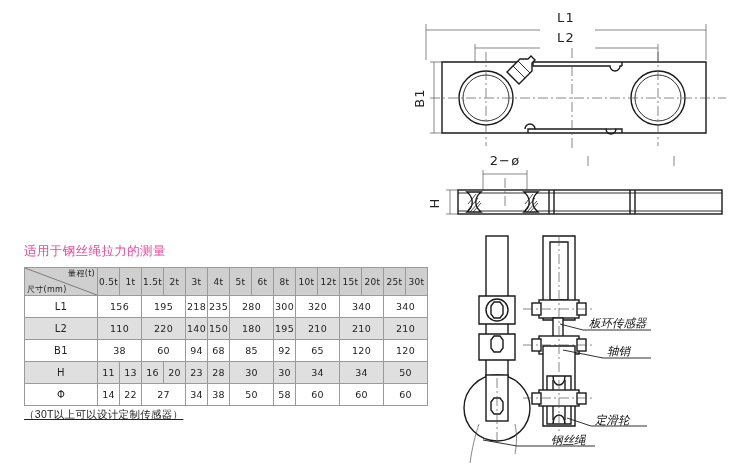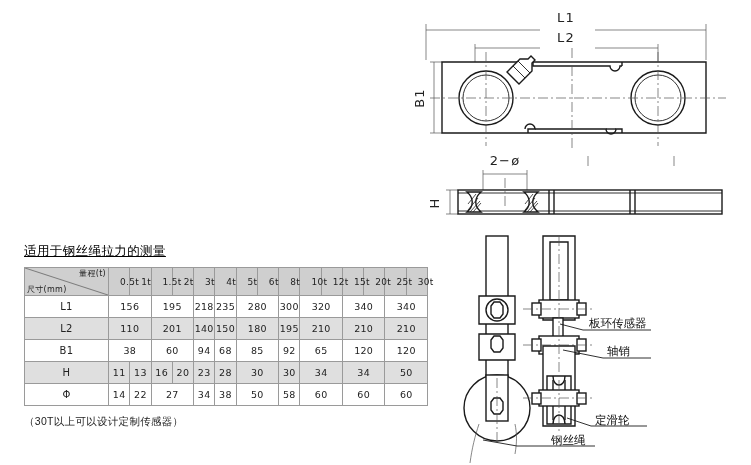--- a/index.html
+++ b/index.html
@@ -18,25 +18,24 @@
 
   
   #spec-block {
     position: absolute;
     left: 24px;
     top: 243px;
     width: 406px;
   }
   #spec-title {
     font-size: 12.5px;
-    color: #000000;
+    color: #ec4899;
     letter-spacing: 0.4px;
     margin-bottom: 7px;
     white-space: nowrap;
-    text-decoration: underline;
   }
   table.spec {
     border-collapse: collapse;
     table-layout: fixed;
     width: 404px;
     font-size: 9.5px;
   }
   table.spec td {
     border: 1px solid #9a9a9a;
     text-align: center;
@@ -44,21 +43,20 @@
     height: 21px;
     padding: 0;
     color: #222;
     letter-spacing: 0.3px;
     font-family: "DejaVu Sans", sans-serif;
   }
   table.spec tr.hdr td {
     background: #cfcfcf;
     height: 27px;
     font-size: 9px;
-    padding-left: 11px;
   }
   table.spec tr.rw-light td { background: #ffffff; }
   table.spec tr.rw-dark  td { background: #dfdfdf; }
   table.spec td.rowlabel { font-size: 10px; }
 
   
   td.corner {
     position: relative;
     width: 72px;
     background: #cfcfcf !important;
@@ -76,42 +74,43 @@
     white-space: nowrap;
   }
   td.corner .lbl-dim {
     position: absolute;
     left: 2px; bottom: 0px;
     font-size: 8px;
     white-space: nowrap;
     text-align: right;
   }
   #spec-note {
-    margin-top: 9px;
+    margin-top: 2px;
     font-size: 10.5px;
     color: #222;
     letter-spacing: 0.3px;
     white-space: nowrap;
+    text-decoration: underline;
   }
 
   
   #drawing-top {
     position: absolute;
     left: 410px; top: 0px;
     width: 341px; height: 150px;
   }
   #drawing-side {
     position: absolute;
     left: 426px; top: 148px;
     width: 341px; height: 82px;
   }
   #drawing-pulley {
     position: absolute;
     left: 455px; top: 228px;
-    width: 296px; height: 237px;
+    width: 296px; height: 237px; font-style: italic;
   }
   svg { display: block; overflow: visible; }
   .ln   { stroke: #1a1a1a; stroke-width: 1.4; fill: none; }
   .ln-t { stroke: #1a1a1a; stroke-width: 0.9; fill: none; }
   .ln-d { stroke: #555; stroke-width: 0.7; fill: none; }
   .ln-c { stroke: #555; stroke-width: 0.7; fill: none;
           stroke-dasharray: 10 3 2 3; }
   .ln-h { stroke: #222; stroke-width: 0.8; fill: none; }
   .dimtxt {
     font-family: "DejaVu Sans", sans-serif;
@@ -169,21 +168,21 @@
           <td>235</td>
           <td colspan="2">280</td>
           <td>300</td>
           <td colspan="2">320</td>
           <td colspan="2">340</td>
           <td colspan="2">340</td>
         </tr>
         <tr class="rw-dark">
           <td class="rowlabel" colspan="2">L2</td>
           <td colspan="2">110</td>
-          <td colspan="2">201</td>
+          <td colspan="2">220</td>
           <td>140</td>
           <td>150</td>
           <td colspan="2">180</td>
           <td>195</td>
           <td colspan="2">210</td>
           <td colspan="2">210</td>
           <td colspan="2">210</td>
         </tr>
         <tr class="rw-light">
           <td class="rowlabel" colspan="2">B1</td>

